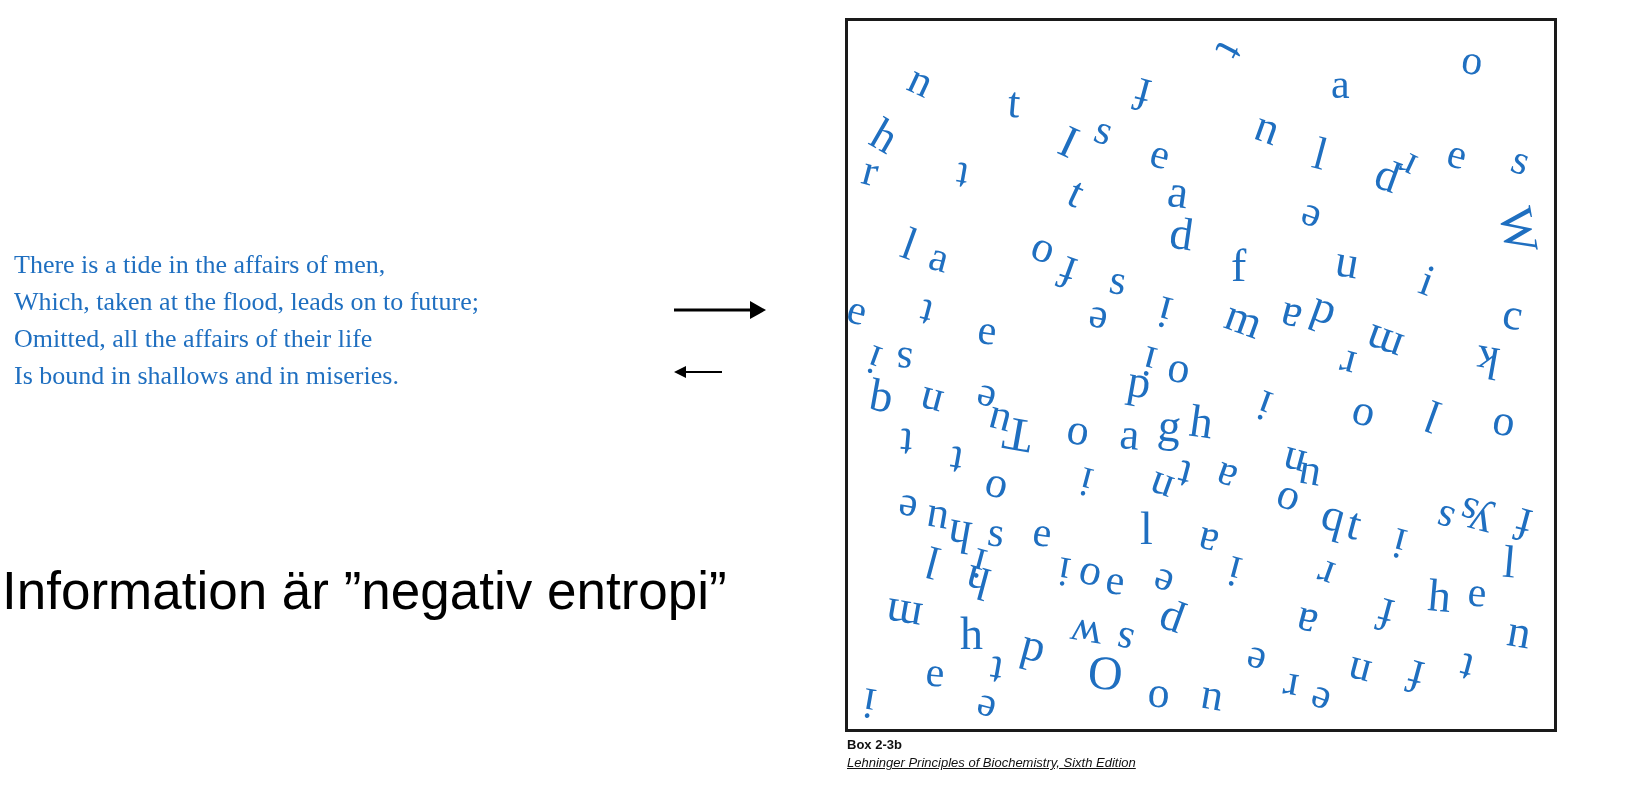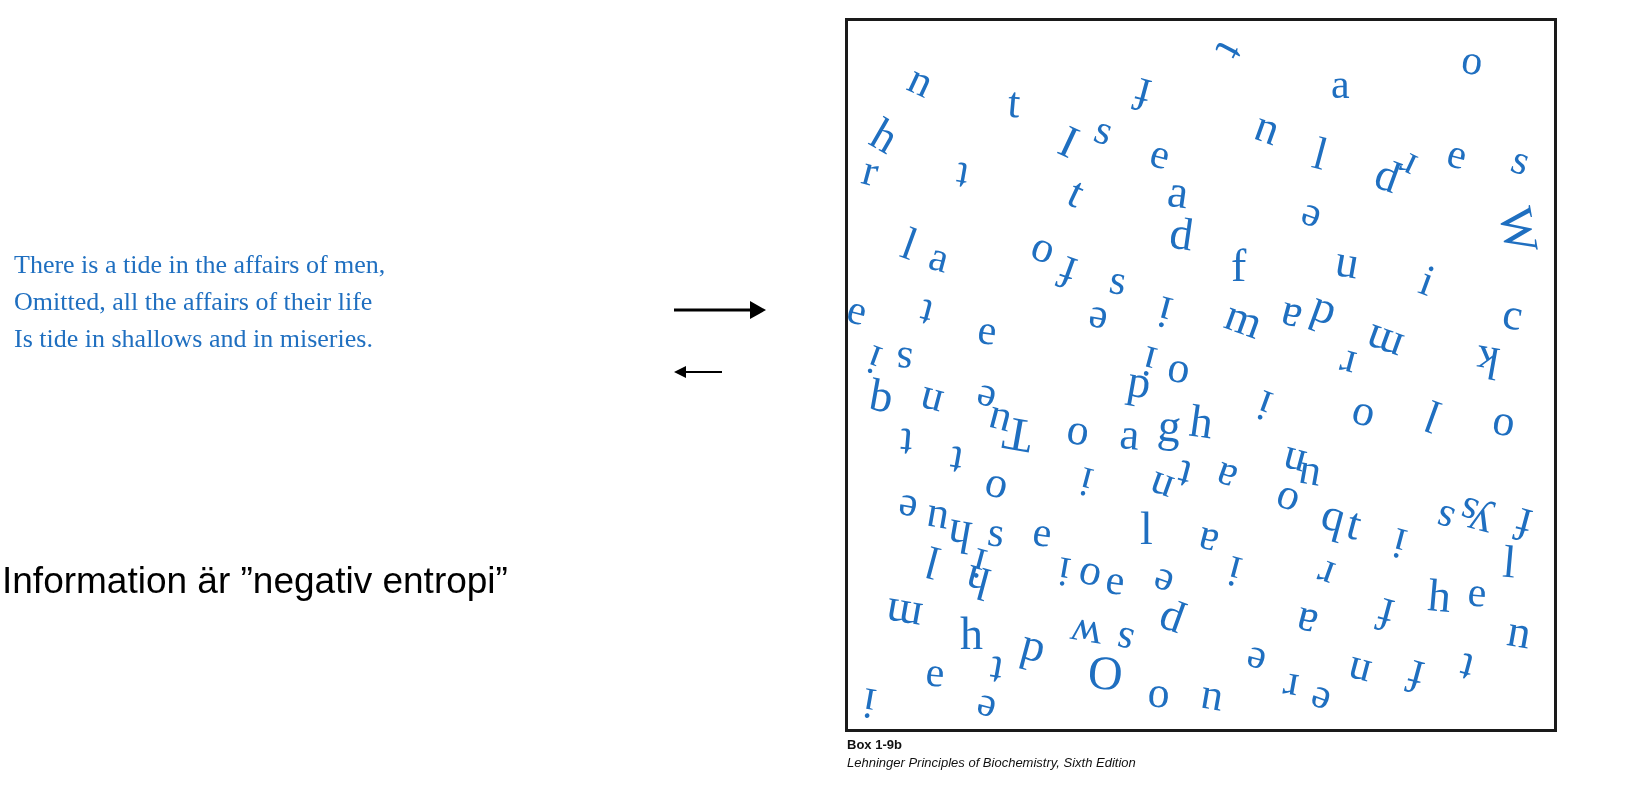--- a/index.html
+++ b/index.html
@@ -47,21 +47,21 @@
   }
   #attribution .work-title {
     font-style: italic;
   }
 
   #headline {
     position: absolute;
     left: 2px;
     top: 560px;
     font-family: "Liberation Sans", sans-serif;
-    font-size: 37px;
+    font-size: 53px;
     color: #000000;
     white-space: nowrap;
   }
 
   
   #arrows {
     position: absolute;
     left: 670px;
     top: 285px;
     width: 110px;
@@ -103,31 +103,33 @@
     display: block;
     font-size: 13px;
     font-weight: bold;
     line-height: 18px;
   }
   #figure-caption .caption-source {
     display: block;
     font-size: 13px;
     font-style: italic;
     line-height: 18px;
+    text-decoration: underline;
   }
 </style>
 </head>
 <body>
 
 <div id="left-panel">
 
   <div id="quote-block">
     <span class="quote-line">There is a tide in the affairs of men,</span>
+    <span class="quote-line">Which, taken at the flood, leads on to future;</span>
     <span class="quote-line">Omitted, all the affairs of their life</span>
-    <span class="quote-line">Is tide in shallows and in miseries.</span>
+    <span class="quote-line">Is bound in shallows and in miseries.</span>
   </div>
 
 
   <div id="headline">Information är ”negativ entropi”</div>
 
   <div id="arrows">
     <svg width="110" height="110" viewBox="0 0 110 110">
       <g>
         <line x1="4" y1="25" x2="80" y2="25" stroke="#000000" stroke-width="3"></line>
         <polygon points="80,16 96,25 80,34" fill="#000000"></polygon>
@@ -257,16 +259,16 @@
       <span class="scrambled-letter" style="left: 398px; top: 620px; font-size: 42px; color: rgb(31, 111, 192); transform: rotate(195deg);">e</span>
       <span class="scrambled-letter" style="left: 435px; top: 645px; font-size: 44px; color: rgb(31, 111, 192); transform: rotate(190deg);">r</span>
       <span class="scrambled-letter" style="left: 462px; top: 660px; font-size: 42px; color: rgb(31, 111, 192); transform: rotate(200deg);">e</span>
       <span class="scrambled-letter" style="left: 500px; top: 630px; font-size: 44px; color: rgb(31, 111, 192); transform: rotate(195deg);">n</span>
       <span class="scrambled-letter" style="left: 560px; top: 632px; font-size: 46px; color: rgb(31, 111, 192); transform: rotate(195deg);">f</span>
       <span class="scrambled-letter" style="left: 612px; top: 625px; font-size: 44px; color: rgb(31, 111, 192); transform: rotate(195deg);">t</span>
       <span class="scrambled-letter" style="left: 15px; top: 660px; font-size: 44px; color: rgb(31, 111, 192); transform: rotate(190deg);">i</span>
       <span class="scrambled-letter" style="left: 128px; top: 668px; font-size: 42px; color: rgb(31, 111, 192); transform: rotate(195deg);">e</span>
     </div>
   <div id="figure-caption">
-    <span class="caption-label">Box 1-9b</span>
+    <span class="caption-label">Box 2-3b</span>
     <span class="caption-source">Lehninger Principles of Biochemistry, Sixth Edition</span>
   </div>
 </div>
 
 </body></html>

